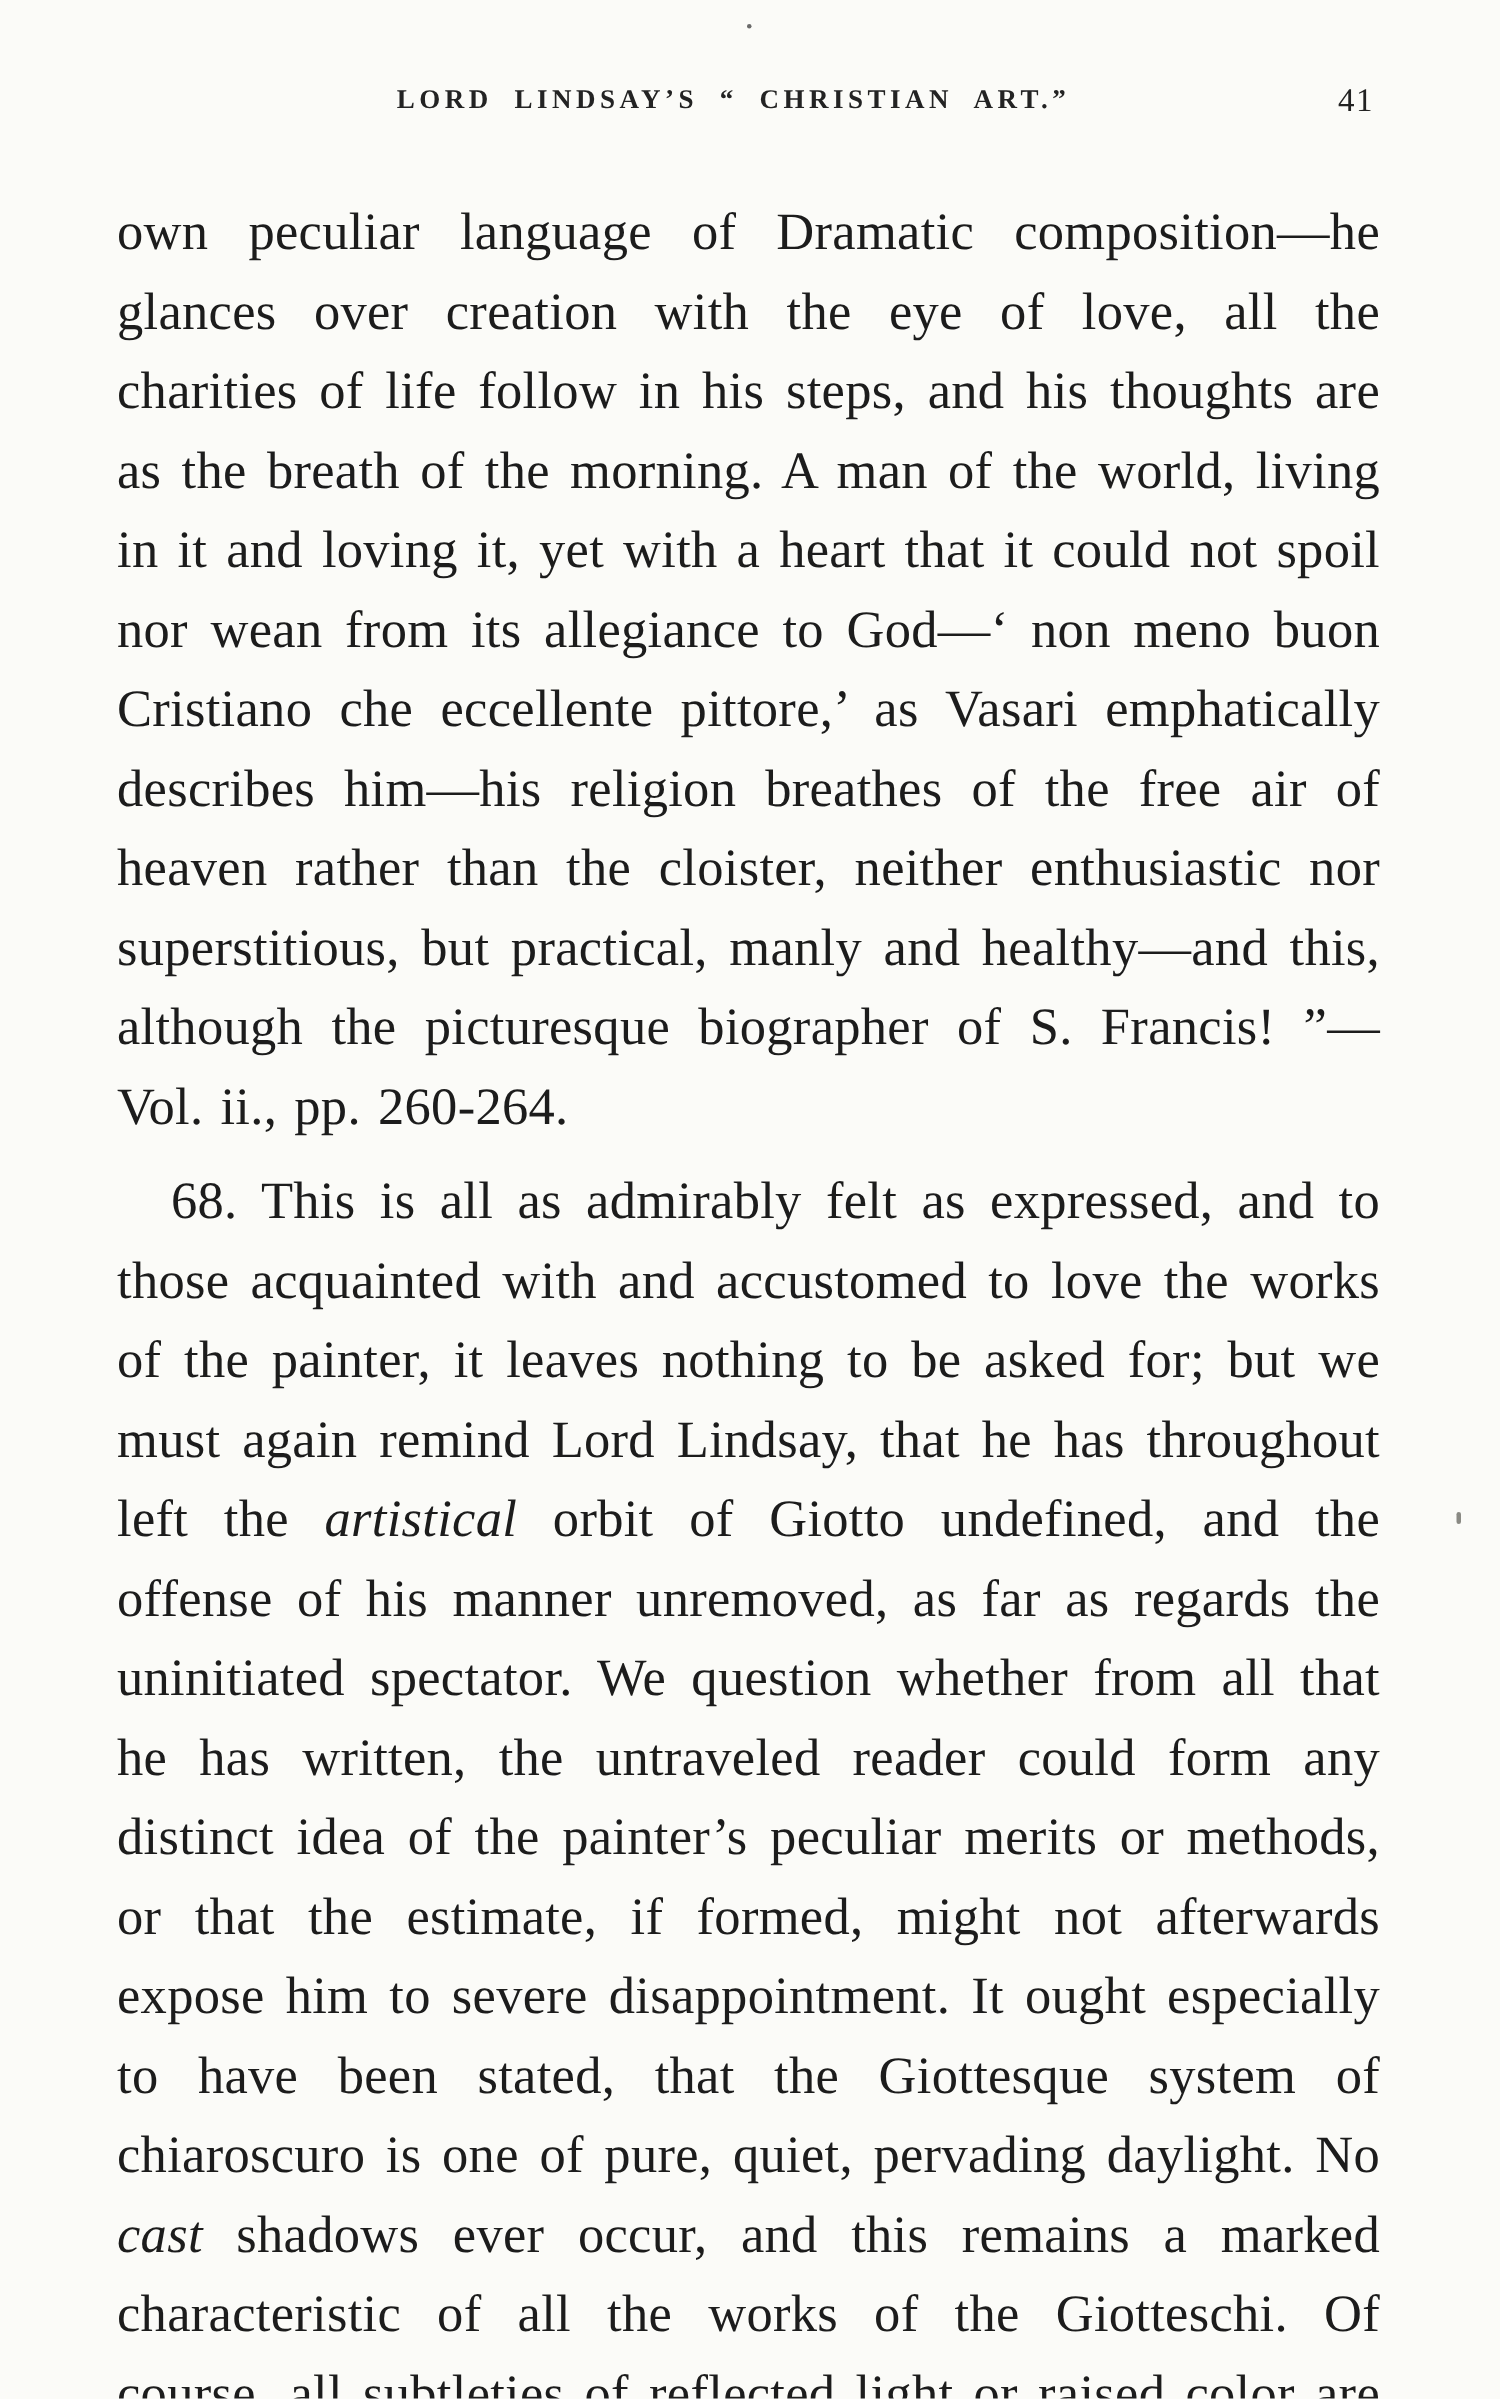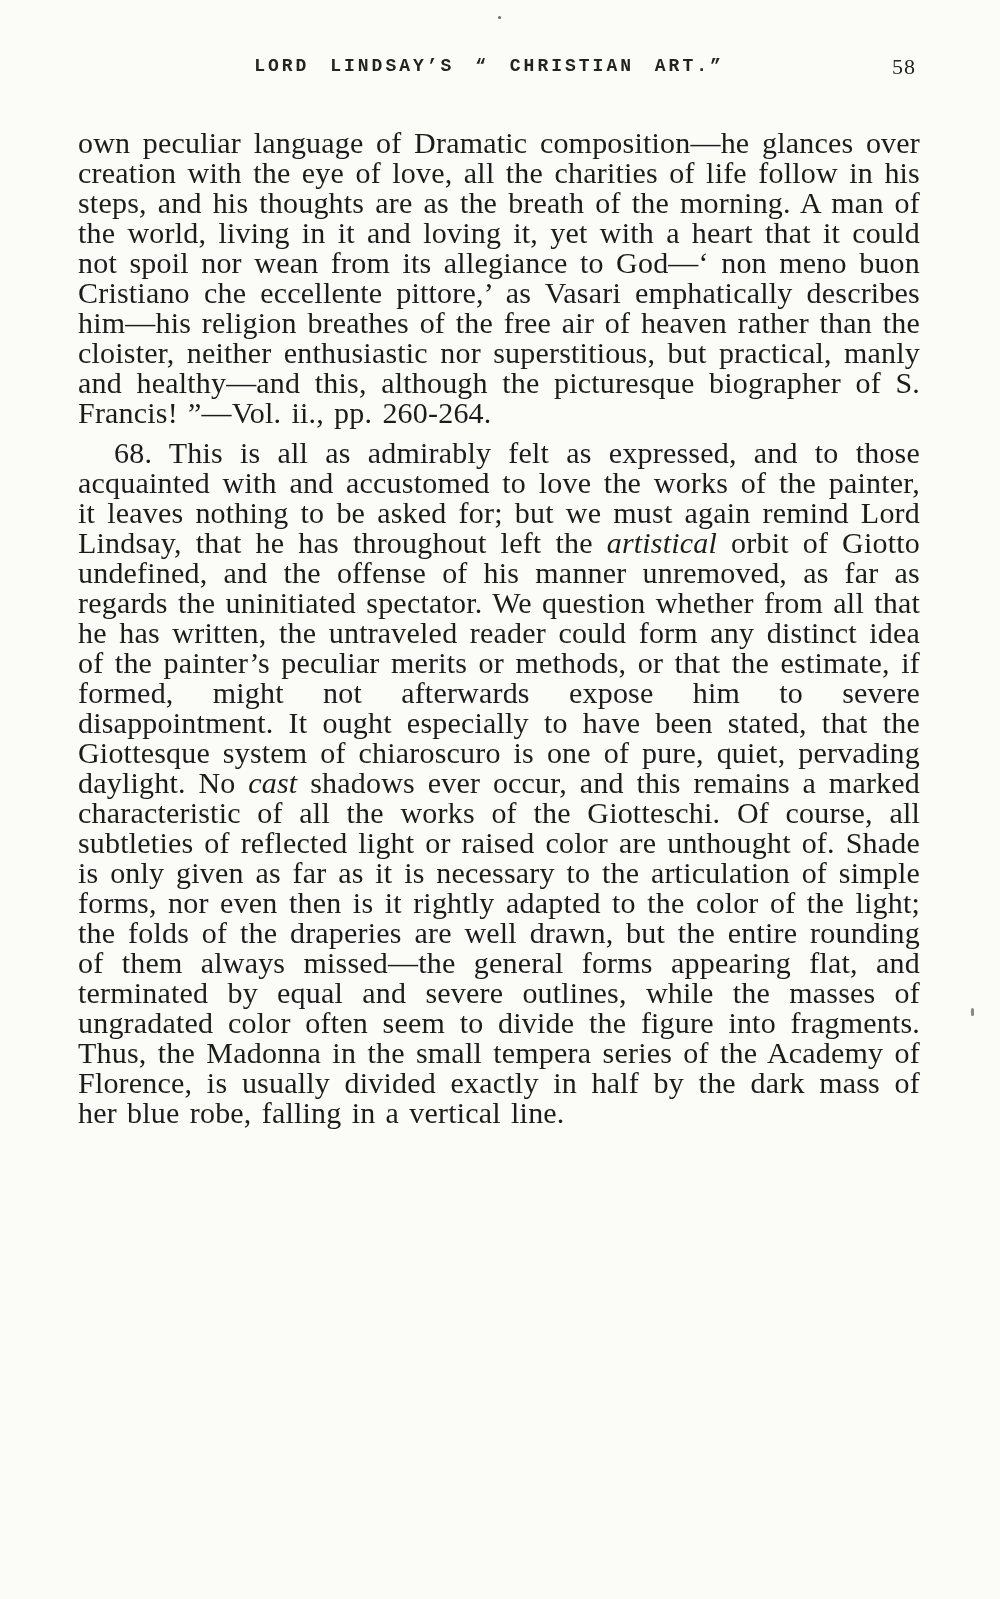--- a/index.html
+++ b/index.html
@@ -47,34 +47,33 @@
       text-align: center;
     }
     .header-title {
       display: inline-block;
       font-size: 18px;
       font-weight: 700;
       letter-spacing: 3px;
       word-spacing: 7px;
       color: #232323;
       transform: translateX(-10px);
-      font-family: Liberation Mono, monospace;
     }
     .page-number {
       position: absolute;
       right: 4px;
       top: -2px;
       font-size: 22px;
       letter-spacing: 1px;
       color: #222;
     }
     .body p {
       margin: 0;
-      font-size: 30px;
-      line-height: 30px;
+      font-size: 35px;
+      line-height: 53px;
       text-align: justify;
       text-justify: inter-word;
       word-spacing: 2.5px;
       letter-spacing: 0.2px;
     }
     .body p + p {
       margin-top: 10px;
     }
     .body p.indent {
       text-indent: 36px;
@@ -85,20 +84,20 @@
   </style>
 </head>
 <body>
 
 <div class="page">
   <div class="speck"></div>
   <div class="speck2"></div>
 
   <header class="header">
     <span class="header-title">LORD LINDSAY’S “ CHRISTIAN ART.”</span>
-    <span class="page-number">58</span>
+    <span class="page-number">41</span>
   </header>
 
   <main class="body">
       <p><span>own peculiar language of Dramatic composition—he glances over creation with the eye of love, all the charities of life follow in his steps, and his thoughts are as the breath of the morning.  A man of the world, living in it and loving it, yet with a heart that it could not spoil nor wean from its allegiance to God—‘ non meno buon Cristiano che eccellente pittore,’ as Vasari emphatically describes him—his religion breathes of the free air of heaven rather than the cloister, neither enthusiastic nor superstitious, but practical, manly and healthy—and this, although the picturesque biographer of S. Francis! ”—Vol. ii., pp. 260-264.</span></p>
       <p class="indent"><span>68.  This is all as admirably felt as expressed, and to those acquainted with and accustomed to love the works of the painter, it leaves nothing to be asked for; but we must again remind Lord Lindsay, that he has throughout left the </span><span class="italic">artistical</span><span> orbit of Giotto undefined, and the offense of his manner unremoved, as far as regards the uninitiated spectator.  We question whether from all that he has written, the untraveled reader could form any distinct idea of the painter’s peculiar merits or methods, or that the estimate, if formed, might not afterwards expose him to severe disappointment.  It ought especially to have been stated, that the Giottesque system of chiaroscuro is one of pure, quiet, pervading daylight.  No </span><span class="italic">cast</span><span> shadows ever occur, and this remains a marked characteristic of all the works of the Giotteschi.  Of course, all subtleties of reflected light or raised color are unthought of.  Shade is only given as far as it is necessary to the articulation of simple forms, nor even then is it rightly adapted to the color of the light; the folds of the draperies are well drawn, but the entire rounding of them always missed—the general forms appearing flat, and terminated by equal and severe outlines, while the masses of ungradated color often seem to divide the figure into fragments.  Thus, the Madonna in the small tempera series of the Academy of Florence, is usually divided exactly in half by the dark mass of her blue robe, falling in a vertical line.</span></p>
     </main>
 </div>
 
 </body></html>

